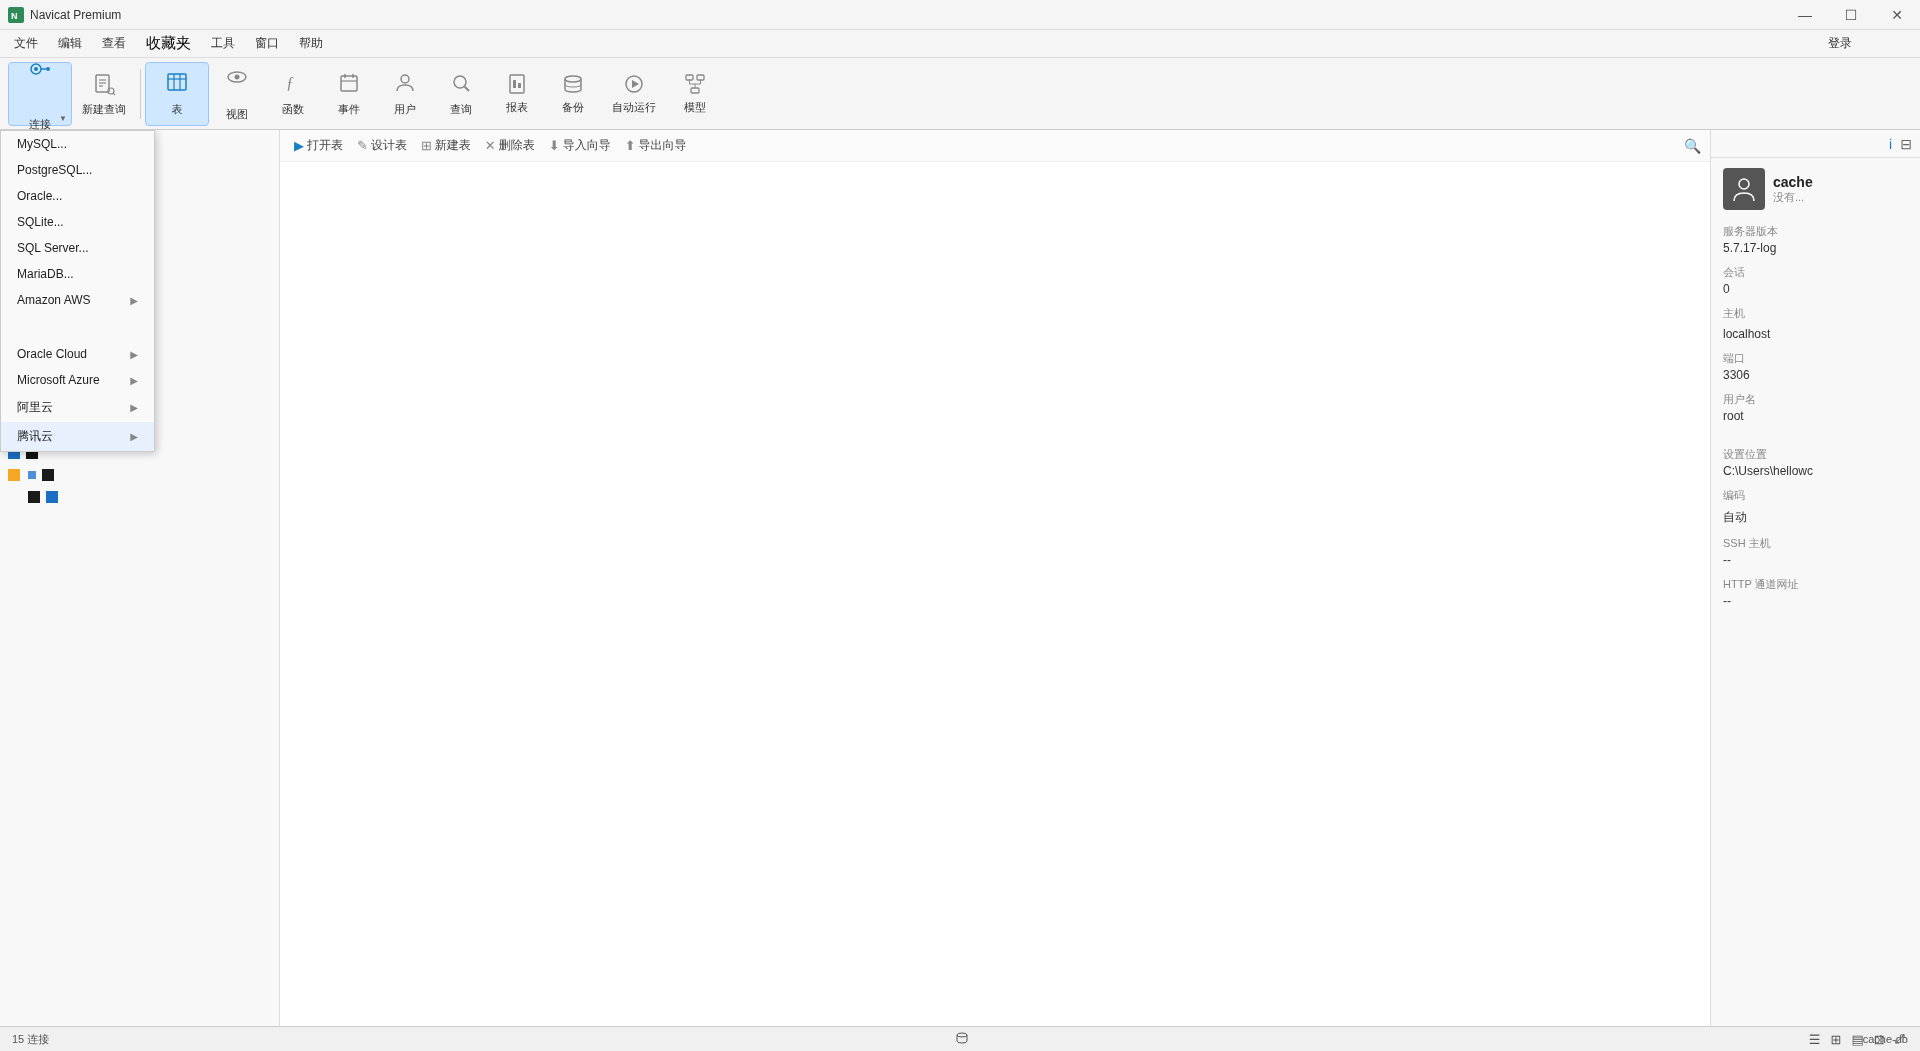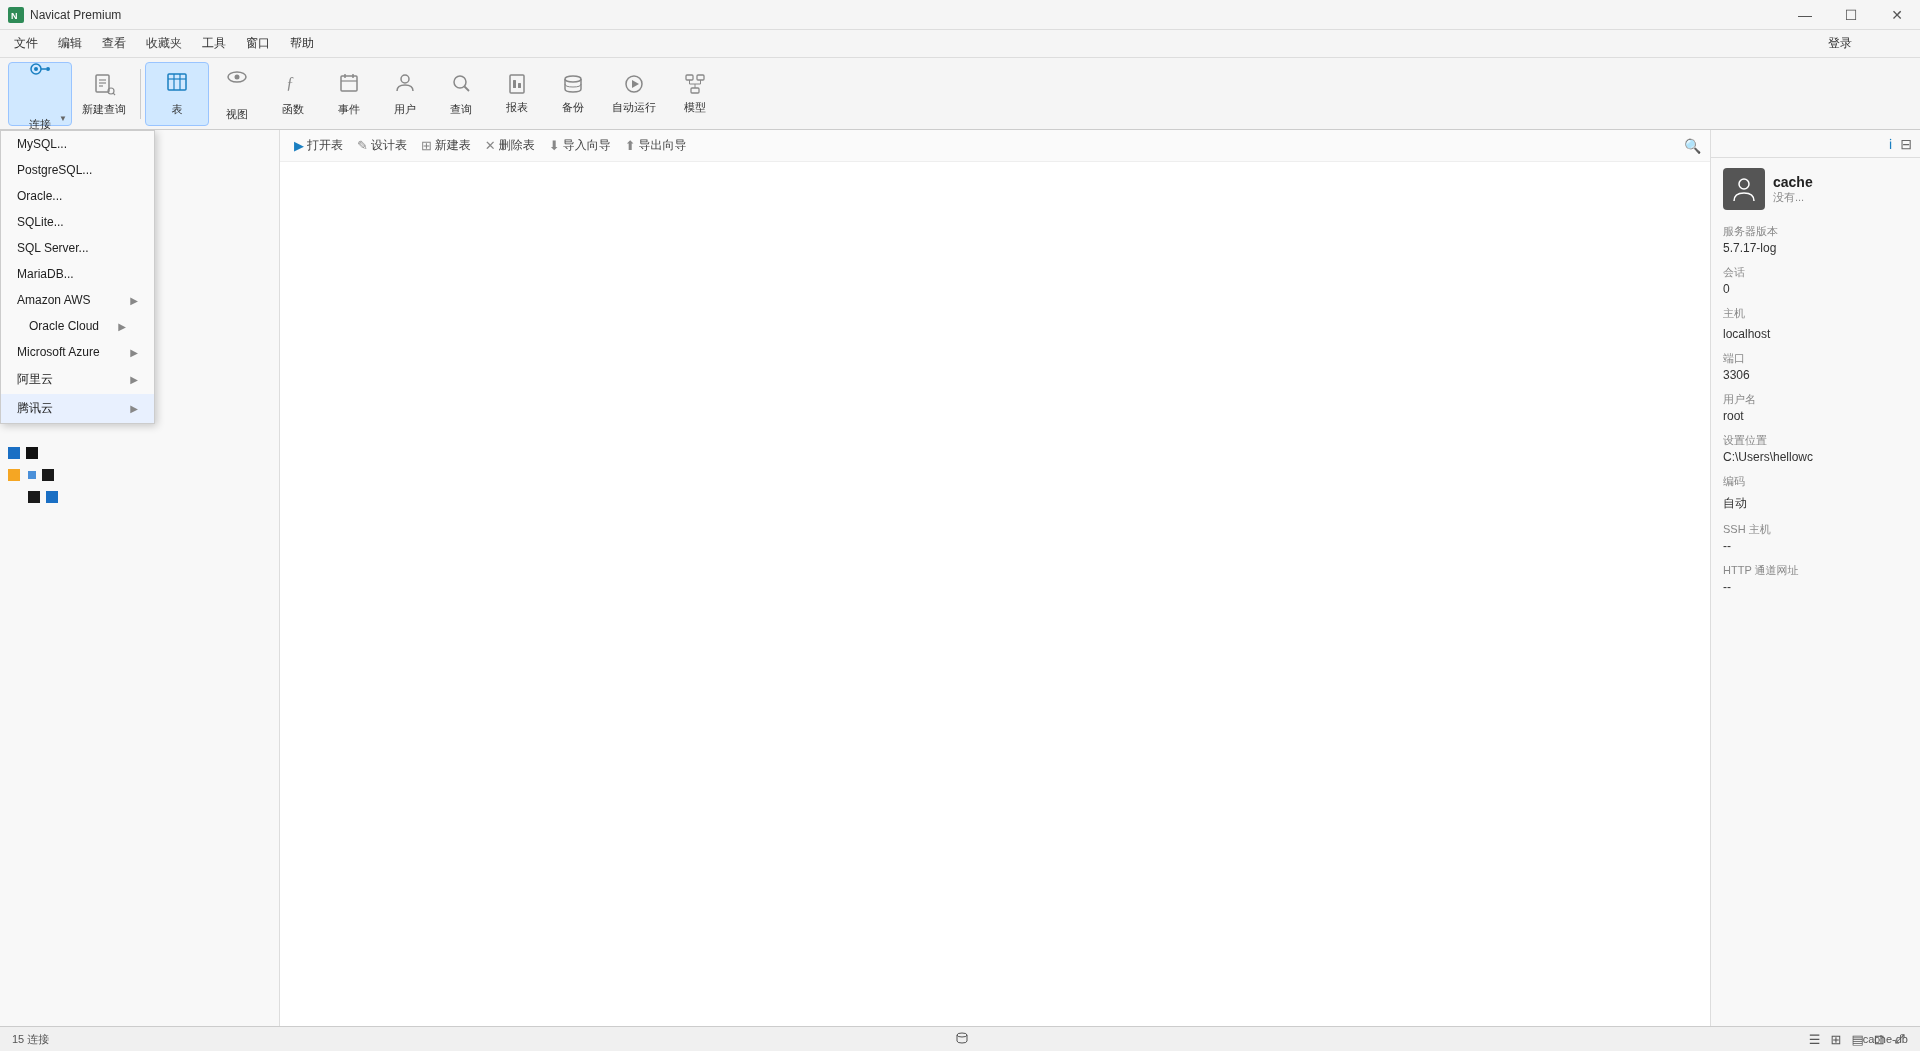--- a/index.html
+++ b/index.html
@@ -168,21 +168,21 @@
     <button style="width:46px;height:30px;border:none;background:transparent;cursor:pointer;font-size:14px;color:#555;">—</button>
     <button style="width:46px;height:30px;border:none;background:transparent;cursor:pointer;font-size:14px;color:#555;">☐</button>
     <button style="width:46px;height:30px;border:none;background:transparent;cursor:pointer;font-size:14px;color:#555;" class="close-btn">✕</button>
   </div>
 </div>
 
 <div id="menu-bar" style="background:#f5f5f5;height:28px;display:flex;align-items:center;padding:0 4px;border-bottom:1px solid #ddd;position:relative;">
   <span class="menu-item" style="padding:4px 10px;cursor:pointer;font-size:12px;color:#333;">文件</span>
   <span class="menu-item" style="padding:4px 10px;cursor:pointer;font-size:12px;color:#333;">编辑</span>
   <span class="menu-item" style="padding:4px 10px;cursor:pointer;font-size:12px;color:#333;">查看</span>
-  <span class="menu-item" style="padding:4px 10px;cursor:pointer;font-size:12px;color:#404040;">收藏夹</span>
+  <span class="menu-item" style="padding:4px 10px;cursor:pointer;font-size:15px;color:#000000;">收藏夹</span>
   <span class="menu-item" style="padding:4px 10px;cursor:pointer;font-size:12px;color:#333;">工具</span>
   <span class="menu-item" style="padding:4px 10px;cursor:pointer;font-size:12px;color:#333;">窗口</span>
   <span class="menu-item" style="padding:4px 10px;cursor:pointer;font-size:12px;color:#333;">帮助</span>
   <span style="position:absolute;right:60px;font-size:12px;color:#333;cursor:pointer;padding:4px 8px;">登录</span>
 </div>
 
 <div id="toolbar" style="background:#f5f5f5;height:72px;display:flex;align-items:center;padding:4px 8px;border-bottom:1px solid #ccc;gap:0;">
 
   <div style="display:flex;flex-direction:column;align-items:center;justify-content:center;width:64px;height:64px;cursor:pointer;border-radius:4px;font-size:11px;color:#333;border:1px solid transparent;background:#d0e8ff;border-color:#99c4ff;gap:2px;position:relative;">
     <span style="font-size:22px;color:#1a7fc1;">
@@ -365,21 +365,21 @@
       <div class="dropdown-item" style="padding:6px 16px;cursor:pointer;font-size:12px;color:#222;display:flex;align-items:center;justify-content:space-between;">
         <span>SQL Server...</span>
       </div>
       <div class="dropdown-item" style="padding:6px 16px;cursor:pointer;font-size:12px;color:#222;display:flex;align-items:center;justify-content:space-between;">
         <span>MariaDB...</span>
       </div>
       <div class="dropdown-item" style="padding:6px 16px;cursor:pointer;font-size:12px;color:#222;display:flex;align-items:center;justify-content:space-between;">
         <span>Amazon AWS</span>
         <span style="color:#888;font-size:10px;">▶</span>
       </div>
-      <div class="dropdown-item" style="padding:6px 28px;cursor:pointer;font-size:12px;color:#222;display:flex;align-items:center;justify-content:space-between;">
+      <div class="dropdown-item" style="padding:6px 16px;cursor:pointer;font-size:12px;color:#222;display:flex;align-items:center;justify-content:space-between;margin-top:28px;">
         <span>Oracle Cloud</span>
         <span style="color:#888;font-size:10px;">▶</span>
       </div>
       <div class="dropdown-item" style="padding:6px 16px;cursor:pointer;font-size:12px;color:#222;display:flex;align-items:center;justify-content:space-between;">
         <span>Microsoft Azure</span>
         <span style="color:#888;font-size:10px;">▶</span>
       </div>
       <div class="dropdown-item" style="padding:6px 16px;cursor:pointer;font-size:12px;color:#222;display:flex;align-items:center;justify-content:space-between;">
         <span>阿里云</span>
         <span style="color:#888;font-size:10px;">▶</span>
@@ -470,21 +470,21 @@
       <div style="margin-bottom:10px;">
         <div style="font-size:11px;color:#888;margin-bottom:6px;">主机</div>
         <div style="font-size:12px;color:#333;">localhost</div>
       </div>
 
       <div style="margin-bottom:10px;">
         <div style="font-size:11px;color:#888;margin-bottom:2px;">端口</div>
         <div style="font-size:12px;color:#333;">3306</div>
       </div>
 
-      <div style="margin-bottom:10px;">
+      <div style="margin-bottom:24px;">
         <div style="font-size:11px;color:#888;margin-bottom:2px;">用户名</div>
         <div style="font-size:12px;color:#333;">root</div>
       </div>
 
       <div style="margin-bottom:10px;">
         <div style="font-size:11px;color:#888;margin-bottom:2px;">设置位置</div>
         <div style="font-size:12px;color:#333;word-break:break-all;">C:\Users\hellowc</div>
       </div>
 
       <div style="margin-bottom:10px;">

